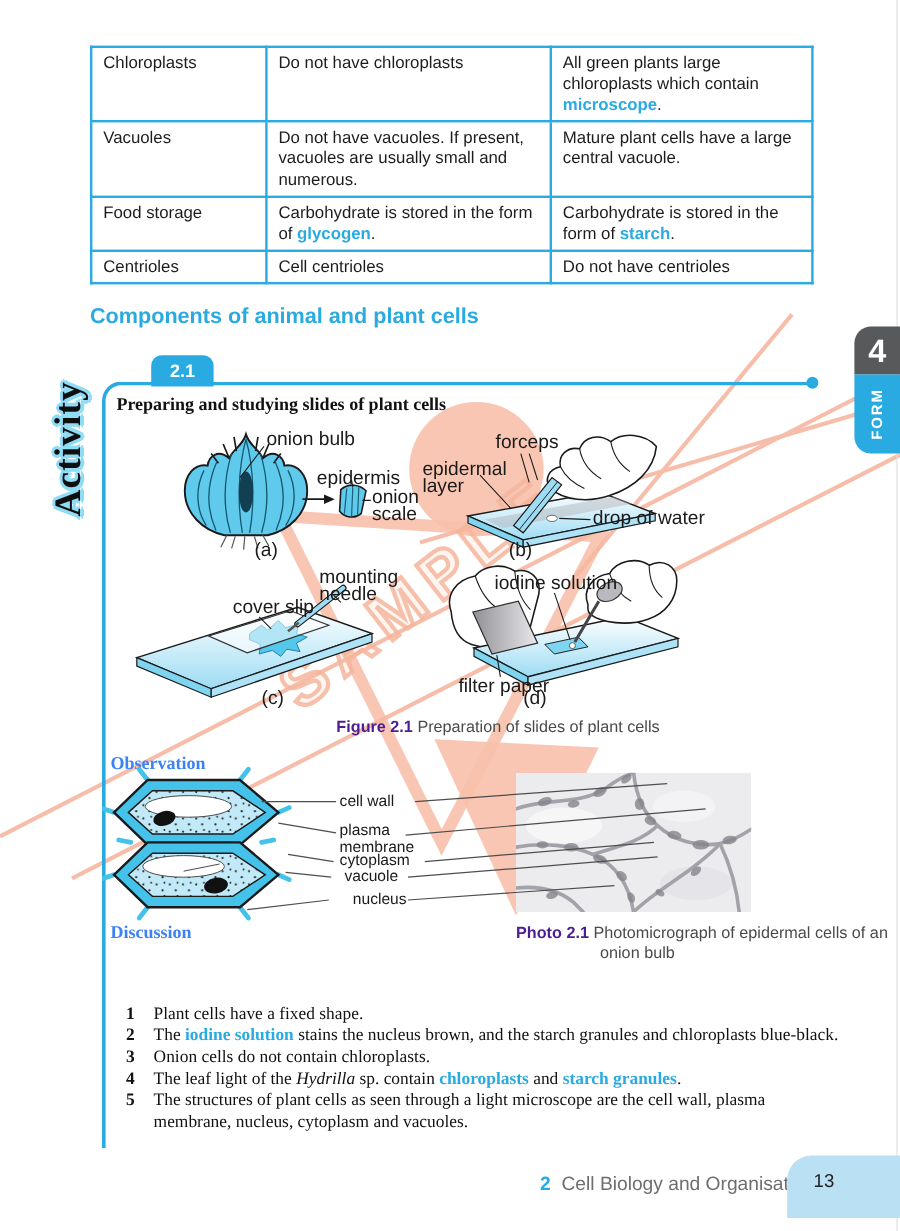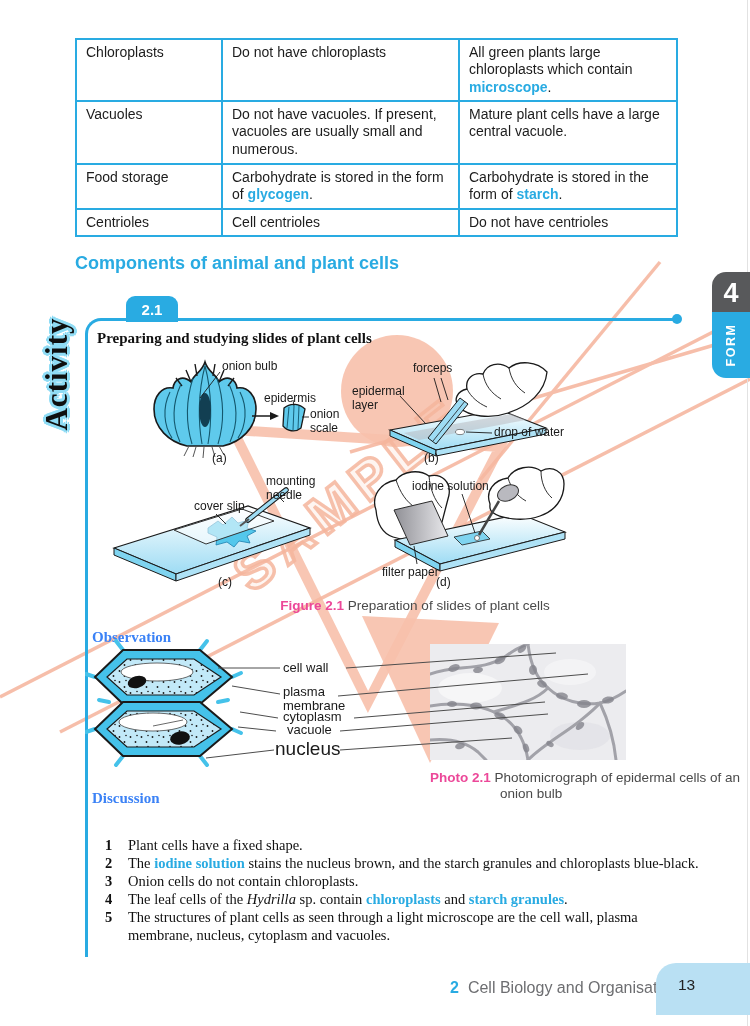--- a/index.html
+++ b/index.html
@@ -30,23 +30,23 @@
   .act-dot{position:absolute;left:672px;top:314px;width:10px;height:10px;border-radius:50%;
     background:#29abe2;z-index:2;}
   .act-title{position:absolute;left:97px;top:330px;font-family:"Liberation Serif",serif;
     font-weight:bold;font-size:15px;color:#111;z-index:2;}
   .vert-activity{position:absolute;left:57px;top:374px;transform:translate(-50%,-50%) rotate(-90deg);
     font-family:"Liberation Serif",serif;font-weight:bold;font-size:31px;letter-spacing:1px;
     color:#0f0f0f;white-space:nowrap;z-index:2;
     text-shadow:-2px -2px 0 #8fdcf5,2px -2px 0 #8fdcf5,-2px 2px 0 #8fdcf5,2px 2px 0 #8fdcf5,
       -3px 0 0 #8fdcf5,3px 0 0 #8fdcf5,0 3px 0 #8fdcf5,0 -3px 0 #8fdcf5;}
   
-  .dlabel{position:absolute;font-size:12px;line-height:13.5px;color:#1a1a1a;z-index:3;}
+  .dlabel{position:absolute;font-size:16px;line-height:13.5px;color:#1a1a1a;z-index:3;}
   .caption{position:absolute;font-size:13.5px;color:#4a4a4a;z-index:3;}
-  .cap-tag{color:#ec4899;font-weight:bold;}
+  .cap-tag{color:#4c1d95;font-weight:bold;}
   .photo-cap{padding-left:70px;text-indent:-70px;width:245px;line-height:16px;}
   
   .disc{position:absolute;left:105px;top:836px;width:600px;z-index:2;
     font-family:"Liberation Serif",serif;font-size:14.5px;line-height:18px;color:#111;}
   .disc-item{display:flex;}
   .dnum{width:16px;flex:none;font-weight:bold;}
   .dtext{flex:1;padding-left:7px;}
   
   .form-tab-num{position:absolute;left:712px;top:272px;width:38px;height:40px;background:#58595b;
     border-radius:14px 0 0 0;color:#fff;font-weight:bold;font-size:27px;text-align:center;
@@ -307,44 +307,44 @@
         <line x1="252" y1="91" x2="460" y2="74"></line>
       <line x1="118" y1="118" x2="186" y2="110"></line>
         <line x1="252" y1="110" x2="424" y2="98"></line>
     </g>
   </svg>
 
   <div class="dlabel" style="left:283px;top:661px;font-size:13px">cell wall</div>
   <div class="dlabel" style="left:283px;top:685px;font-size:13px;width:80px">plasma membrane</div>
   <div class="dlabel" style="left:283px;top:710px;font-size:13px">cytoplasm</div>
   <div class="dlabel" style="left:287px;top:723px;font-size:13px">vacuole</div>
-  <div class="dlabel" style="left:275px;top:742px;font-size:19px">nucleus</div>
+  <div class="dlabel" style="left:294px;top:742px;font-size:13px">nucleus</div>
 
   <div class="caption photo-cap" style="left:430px;top:770px">
     <span class="cap-tag">Photo 2.1</span>
     <span>Photomicrograph of epidermal cells of an onion bulb</span>
   </div>
 
-  <div class="sec-heading" style="left:92px;top:790px">Discussion</div>
+  <div class="sec-heading" style="left:92px;top:770px">Discussion</div>
   <div class="disc">
     <div class="disc-item">
       <span class="dnum">1</span>
       <span class="dtext"><span>Plant cells have a fixed shape.</span></span>
     </div>
     <div class="disc-item">
       <span class="dnum">2</span>
       <span class="dtext"><span>The </span><span class="hl">iodine solution</span><span> stains the nucleus brown, and the starch granules and chloroplasts blue-black.</span></span>
     </div>
     <div class="disc-item">
       <span class="dnum">3</span>
       <span class="dtext"><span>Onion cells do not contain chloroplasts.</span></span>
     </div>
     <div class="disc-item">
       <span class="dnum">4</span>
-      <span class="dtext"><span>The leaf cells of the </span><span style="font-style:italic">Hydrilla</span><span> sp. contain </span><span class="hl">chloroplasts</span><span> and </span><span class="hl">starch granules</span><span>.</span></span>
+      <span class="dtext"><span>The leaf light of the </span><span style="font-style:italic">Hydrilla</span><span> sp. contain </span><span class="hl">chloroplasts</span><span> and </span><span class="hl">starch granules</span><span>.</span></span>
     </div>
     <div class="disc-item">
       <span class="dnum">5</span>
       <span class="dtext"><span>The structures of plant cells as seen through a light microscope are the cell wall, plasma membrane, nucleus, cytoplasm and vacuoles.</span></span>
     </div>
   </div>
 
   <div class="form-tab-num">4</div>
   <div class="form-tab-label">
     <span>FORM</span>

